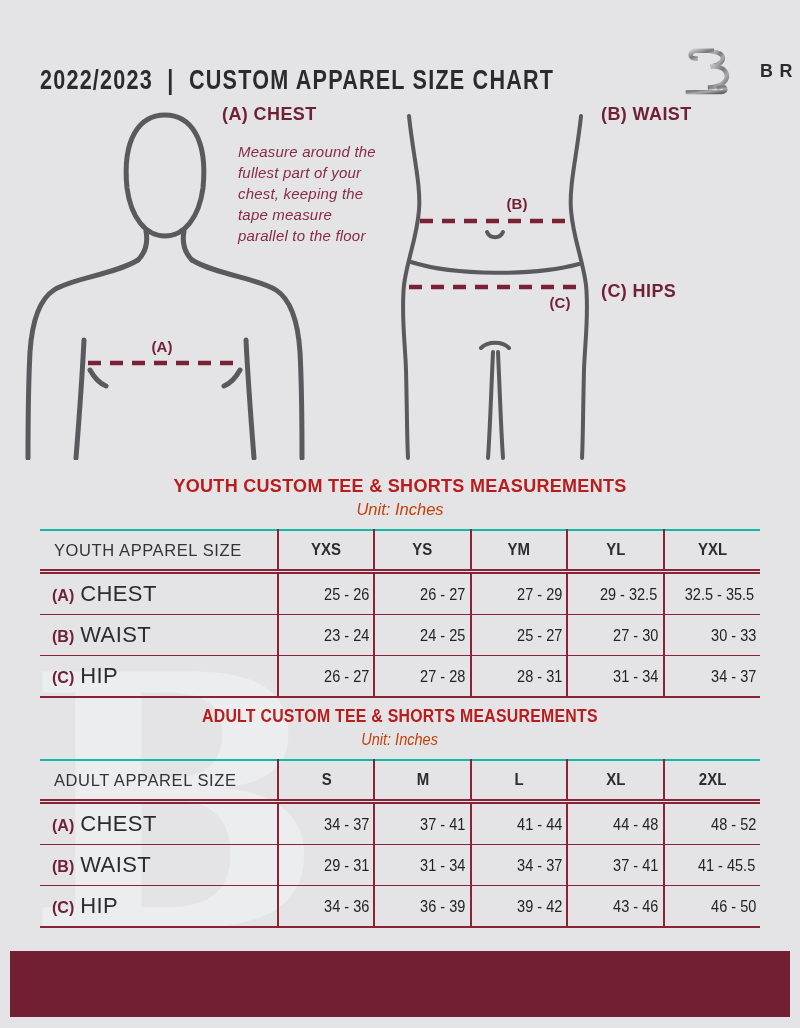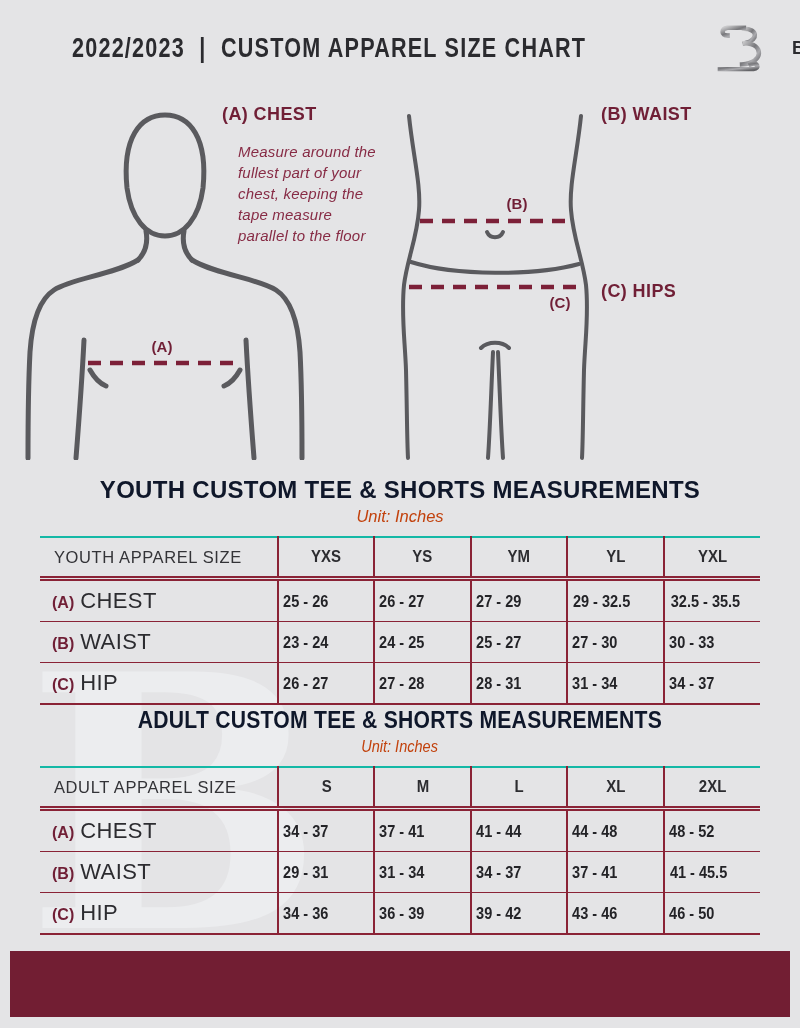--- a/index.html
+++ b/index.html
@@ -12,22 +12,22 @@
   
   .watermark{
     position:absolute;left:26px;top:628px;z-index:0;
     font-family:"DejaVu Serif",serif;font-weight:700;
     font-size:352px;line-height:1;color:#ecedef;
     user-select:none;
   }
   
   .header{
     position:absolute;top:0;left:0;right:0;height:96px;z-index:2;
-    display:flex;align-items:center;justify-content:space-between;
-    padding:0 34px 0 40px;box-sizing:border-box;margin-left:32px;
+    display:flex;align-items:flex-end;justify-content:space-between;
+    padding:0 34px 0 40px;box-sizing:border-box;
   }
   .page-title{
     font-size:27px;font-weight:700;color:#2b2b2f;letter-spacing:1.5px;
     transform:scaleX(.80);transform-origin:left center;white-space:pre;
   }
   .brand{display:flex;align-items:center;gap:12px;}
   .brand-name{
     font-size:19px;font-weight:700;color:#2b2b2f;letter-spacing:7px;
     transform:scaleX(.94);transform-origin:right center;white-space:nowrap;
   }
@@ -50,22 +50,22 @@
   }
   .guide-text{
     margin:16px;font-size:15px;font-style:italic;color:#872b45;
     line-height:1.4;white-space:pre-line;letter-spacing:.2px;
   }
   
   .size-block{position:absolute;left:40px;width:720px;z-index:1;}
   #youth-block{top:470px;}
   #adult-block{top:700px;}
   .section-title{
-    margin:6px 0 0 0;text-align:center;font-size:24px;font-weight:600;
-    color:#0f172a;letter-spacing:.3px;
+    margin:6px 0 0 0;text-align:center;font-size:18px;font-weight:600;
+    color:#b91c1c;letter-spacing:.3px;
   }
   .section-unit{
     margin:3px 0 10px 0;text-align:center;font-style:italic;
     font-size:16.5px;font-weight:500;color:#c2410c;
   }
   .cond{display:inline-block;transform:scaleX(.88);transform-origin:center;}
   #adult-block .section-title .inner,
   #adult-block .section-unit .inner{display:inline-block;transform:scaleX(.88);}
   table.size-table{
     width:100%;border-collapse:collapse;table-layout:fixed;background:transparent;
@@ -74,21 +74,21 @@
   .size-table col.c-label{width:238px;}
   .size-table th{
     height:36px;font-size:17px;font-weight:700;color:#2c2c30;
     border-bottom:5px double #8a2336;text-align:center;
   }
   .size-table th.size-head{
     text-align:left;padding-left:14px;font-weight:400;font-size:16.5px;
     letter-spacing:.6px;color:#333337;
   }
   .size-table td{
-    height:38px;text-align:left;font-size:16.5px;font-weight:700;color:#232327;
+    height:38px;text-align:right;font-size:16.5px;font-weight:400;color:#232327;
     border-top:1px solid #8a2336;
   }
   .size-table th + th, .size-table td + td{border-left:2px solid #8a2336;}
   .size-table td.row-label{text-align:left;padding-left:12px;font-weight:400;}
   .row-label .prefix{color:#701f36;font-weight:700;margin-right:6px;font-size:16px;}
   .row-label .lbl{color:#2c2c30;font-size:22px;letter-spacing:.4px;}
   
   .footer-bar{
     position:absolute;left:10px;right:10px;top:951px;height:66px;
     background:#721e33;z-index:2;

